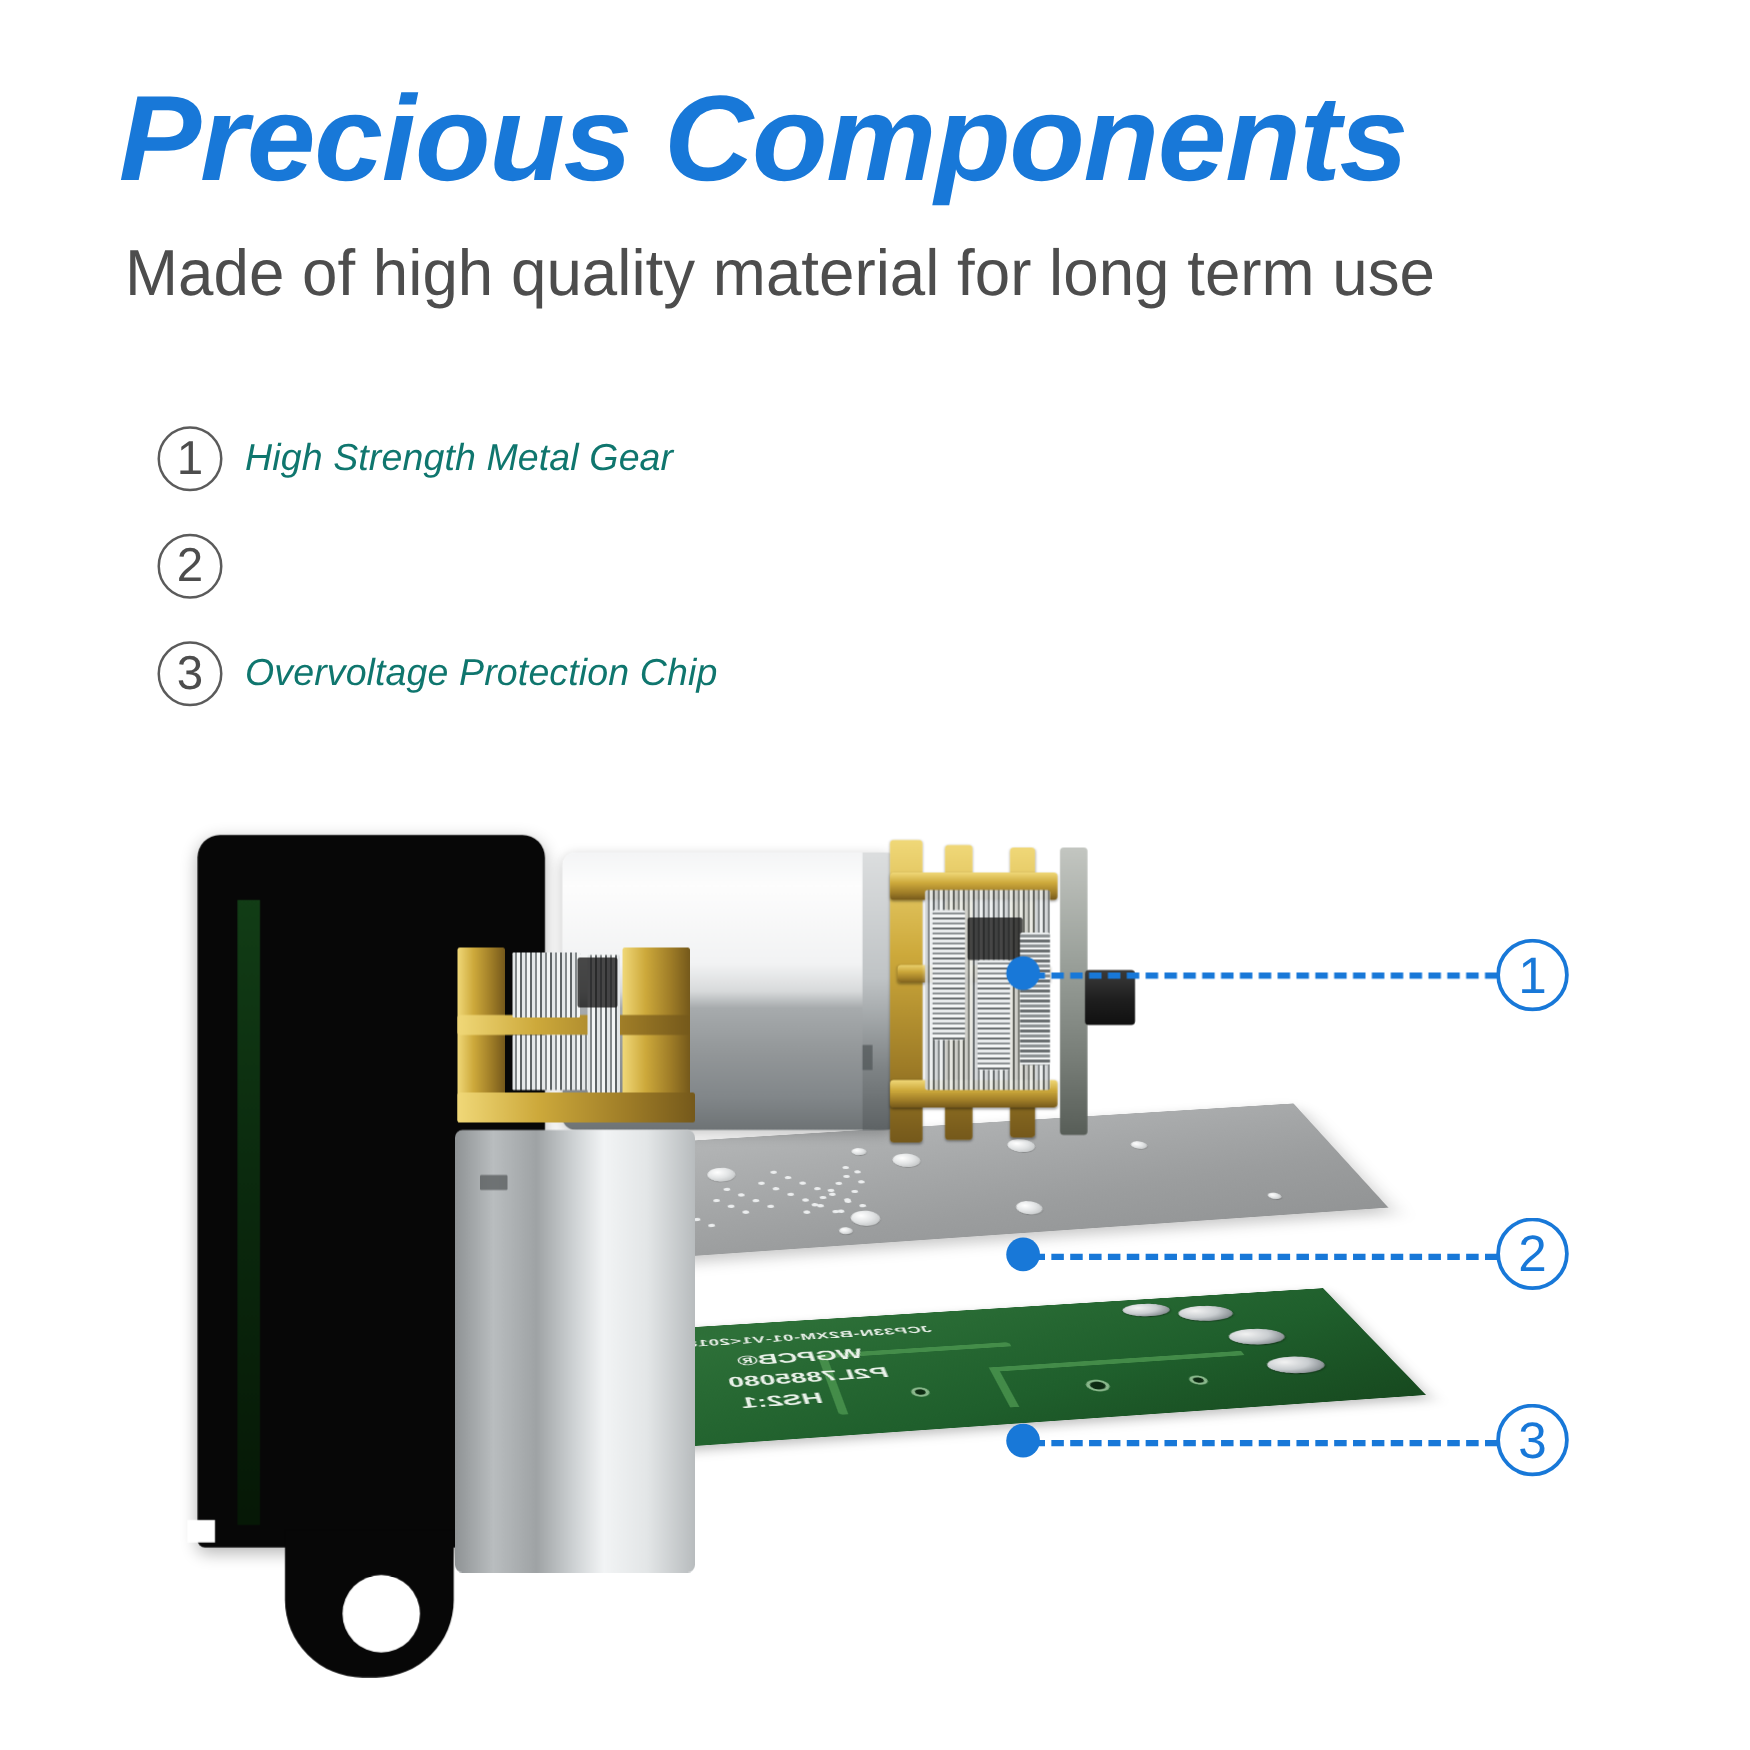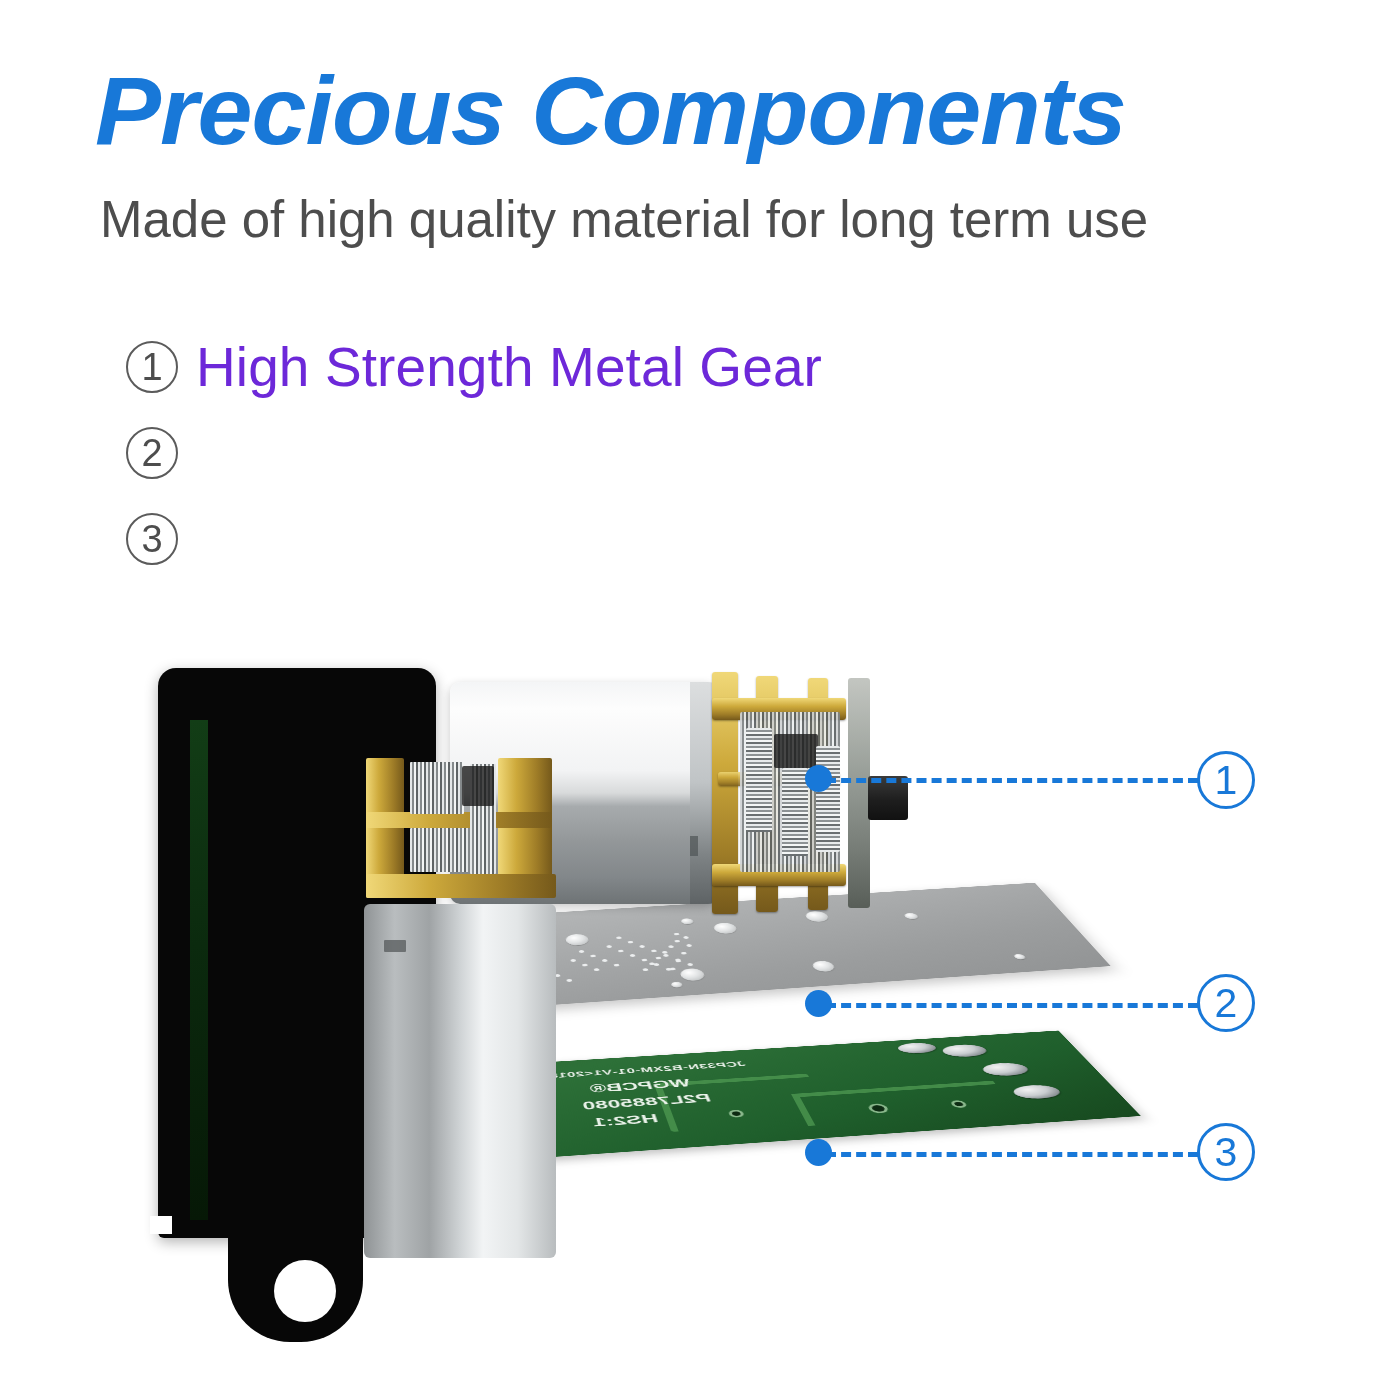--- a/index.html
+++ b/index.html
@@ -65,24 +65,25 @@
     border: 2.5px solid #5b5b5b;
     border-radius: 50%;
     color: #4d4d4d;
     font-size: 38px;
     line-height: 48px;
     text-align: center;
     margin-right: 18px;
     box-sizing: border-box;
   }
   .feature-label {
-    font-size: 55px;
-    color: #6d28d9;
+    font-size: 30px;
+    color: #0f766e;
     white-space: nowrap;
     letter-spacing: 0.1px;
+    font-style: italic;
   }
 
   
   .stage {
     position: absolute;
     left: 0;
     top: 620px;
     width: 1400px;
     height: 780px;
   }
@@ -392,20 +393,21 @@
     <div class="feature-num">1</div>
     <div class="feature-label">High Strength Metal Gear</div>
   </div>
 
   <div class="feature-row">
     <div class="feature-num">2</div>
   </div>
 
   <div class="feature-row">
     <div class="feature-num">3</div>
+    <div class="feature-label">Overvoltage Protection Chip</div>
   </div>
 
 </div>
 
 <div class="stage">
 
   <div class="pcb-green">
     <div class="pcb-green-trace t1"></div>
     <div class="pcb-green-trace t2"></div>
 

